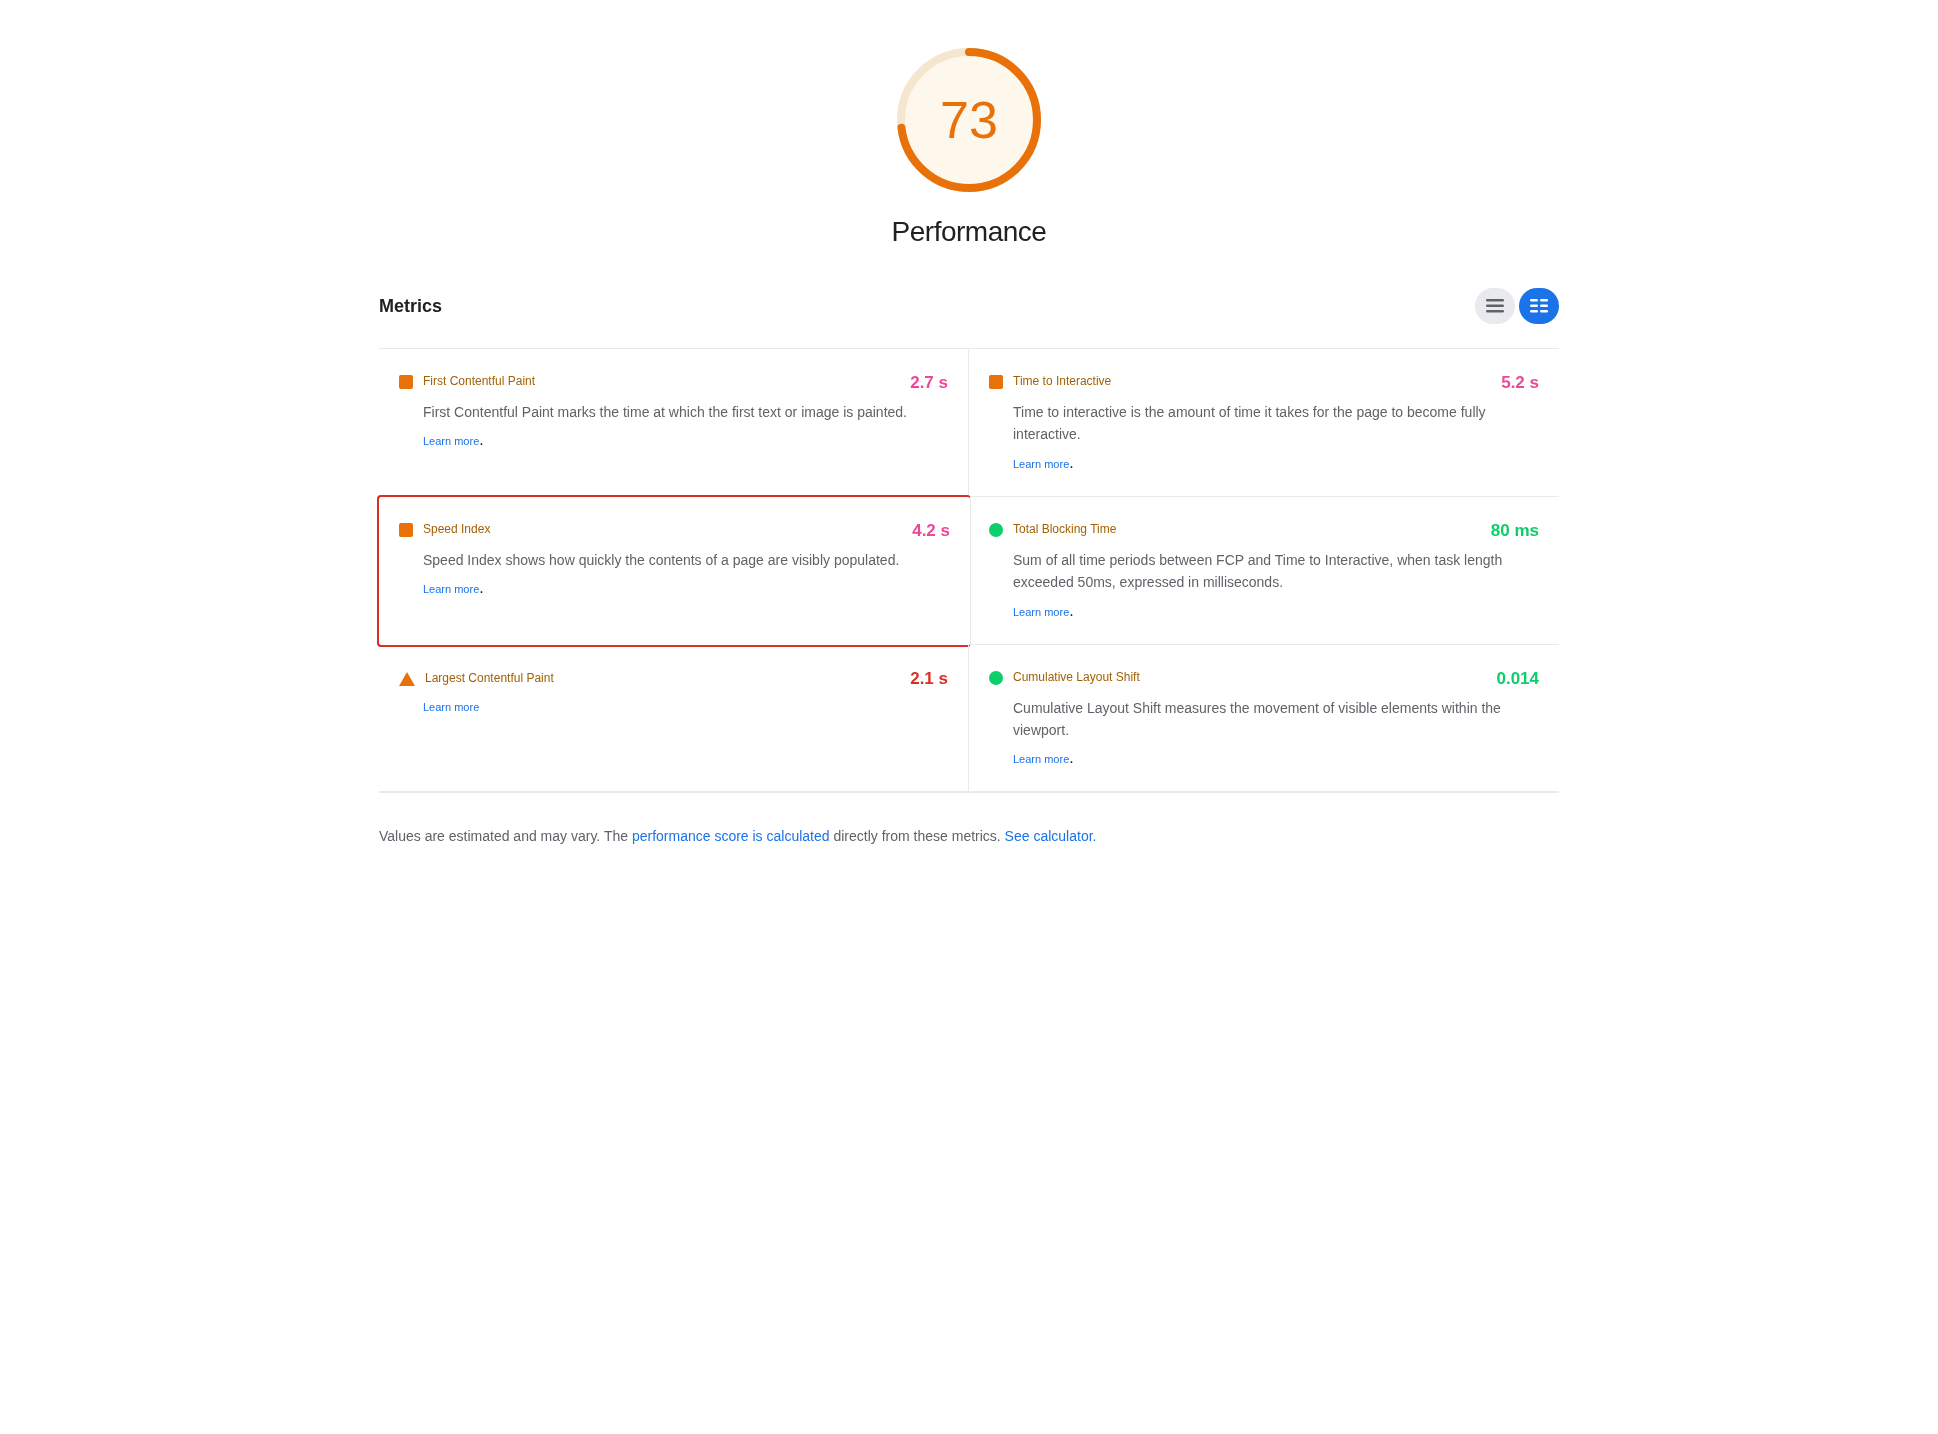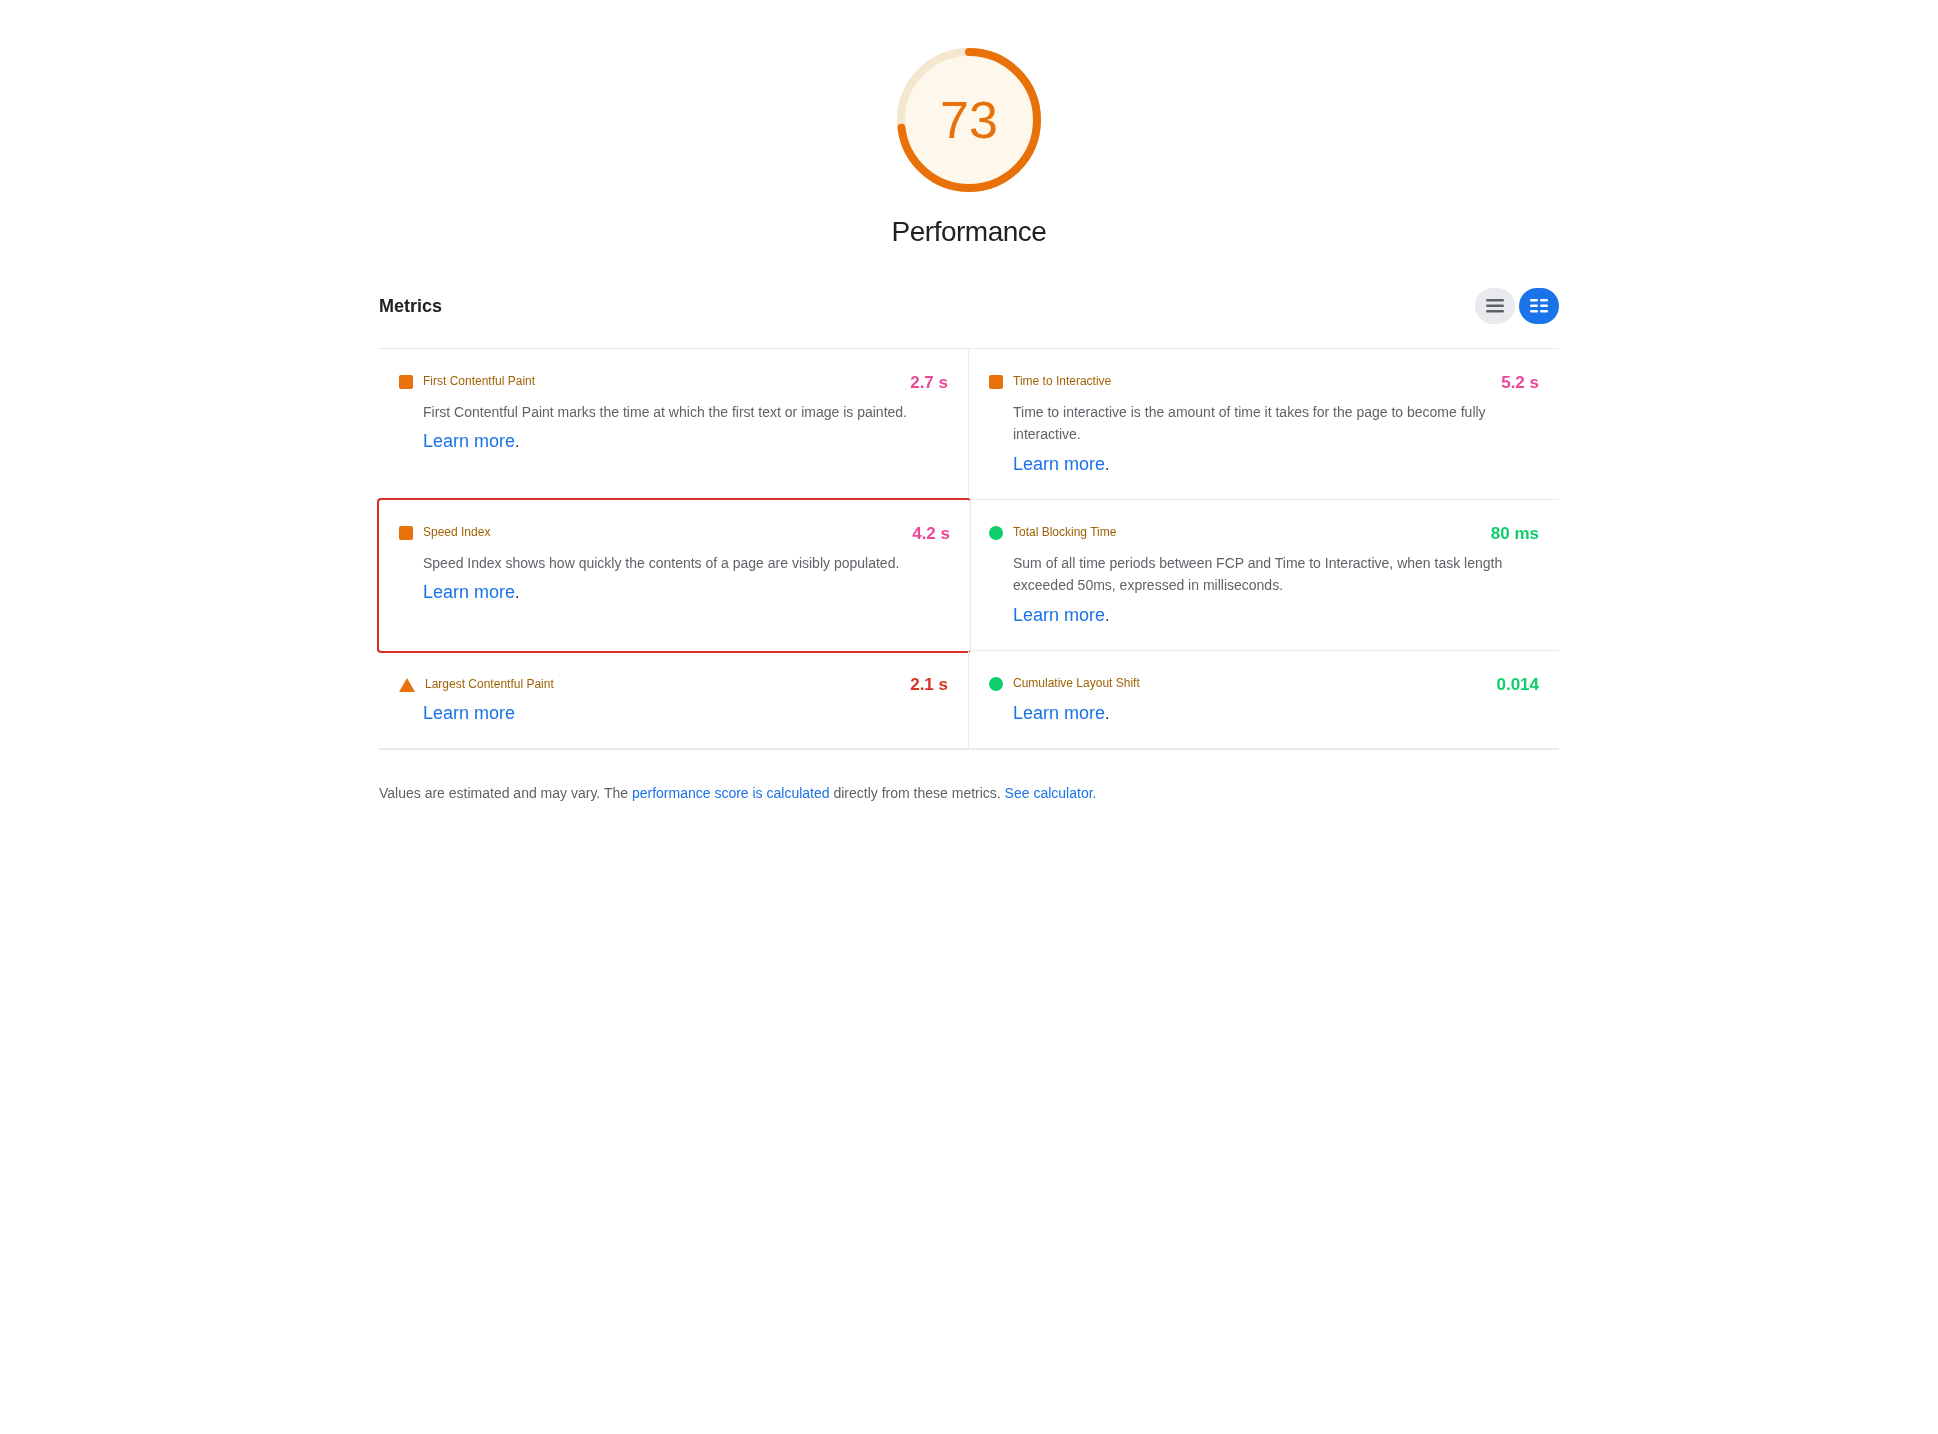--- a/index.html
+++ b/index.html
@@ -185,21 +185,21 @@
       font-size: 14px;
       color: #5f6368;
       line-height: 1.6;
       margin-left: 24px;
       margin-bottom: 8px;
     }
 
     .metric-link {
       color: #1a73e8;
       text-decoration: none;
-      font-size: 18px;
+      font-size: 11px;
       margin-left: 24px;
     }
 
     
     .footer-note {
       padding: 32px 0;
       border-top: 1px solid #e8eaed;
       font-size: 14px;
       color: #5f6368;
       line-height: 1.6;
@@ -314,20 +314,21 @@
   </div>
 
   <div class="metric-item">
     <div class="metric-header">
       <div class="metric-title-row">
         <div class="metric-icon icon-green-circle"></div>
         <span class="metric-name">Cumulative Layout Shift</span>
       </div>
       <span class="metric-value value-green">0.014</span>
     </div>
+    <div class="metric-desc">Cumulative Layout Shift measures the movement of visible elements within the viewport.</div>
     <a class="metric-link" href="#">Learn more</a><span>.</span>
   </div>
 
 </div>
 
 <div class="footer-note">
   <span>Values are estimated and may vary. The </span><a href="#">performance score is calculated</a><span> directly from these metrics. </span><a href="#">See calculator.</a>
 </div>
 
 </body></html>

